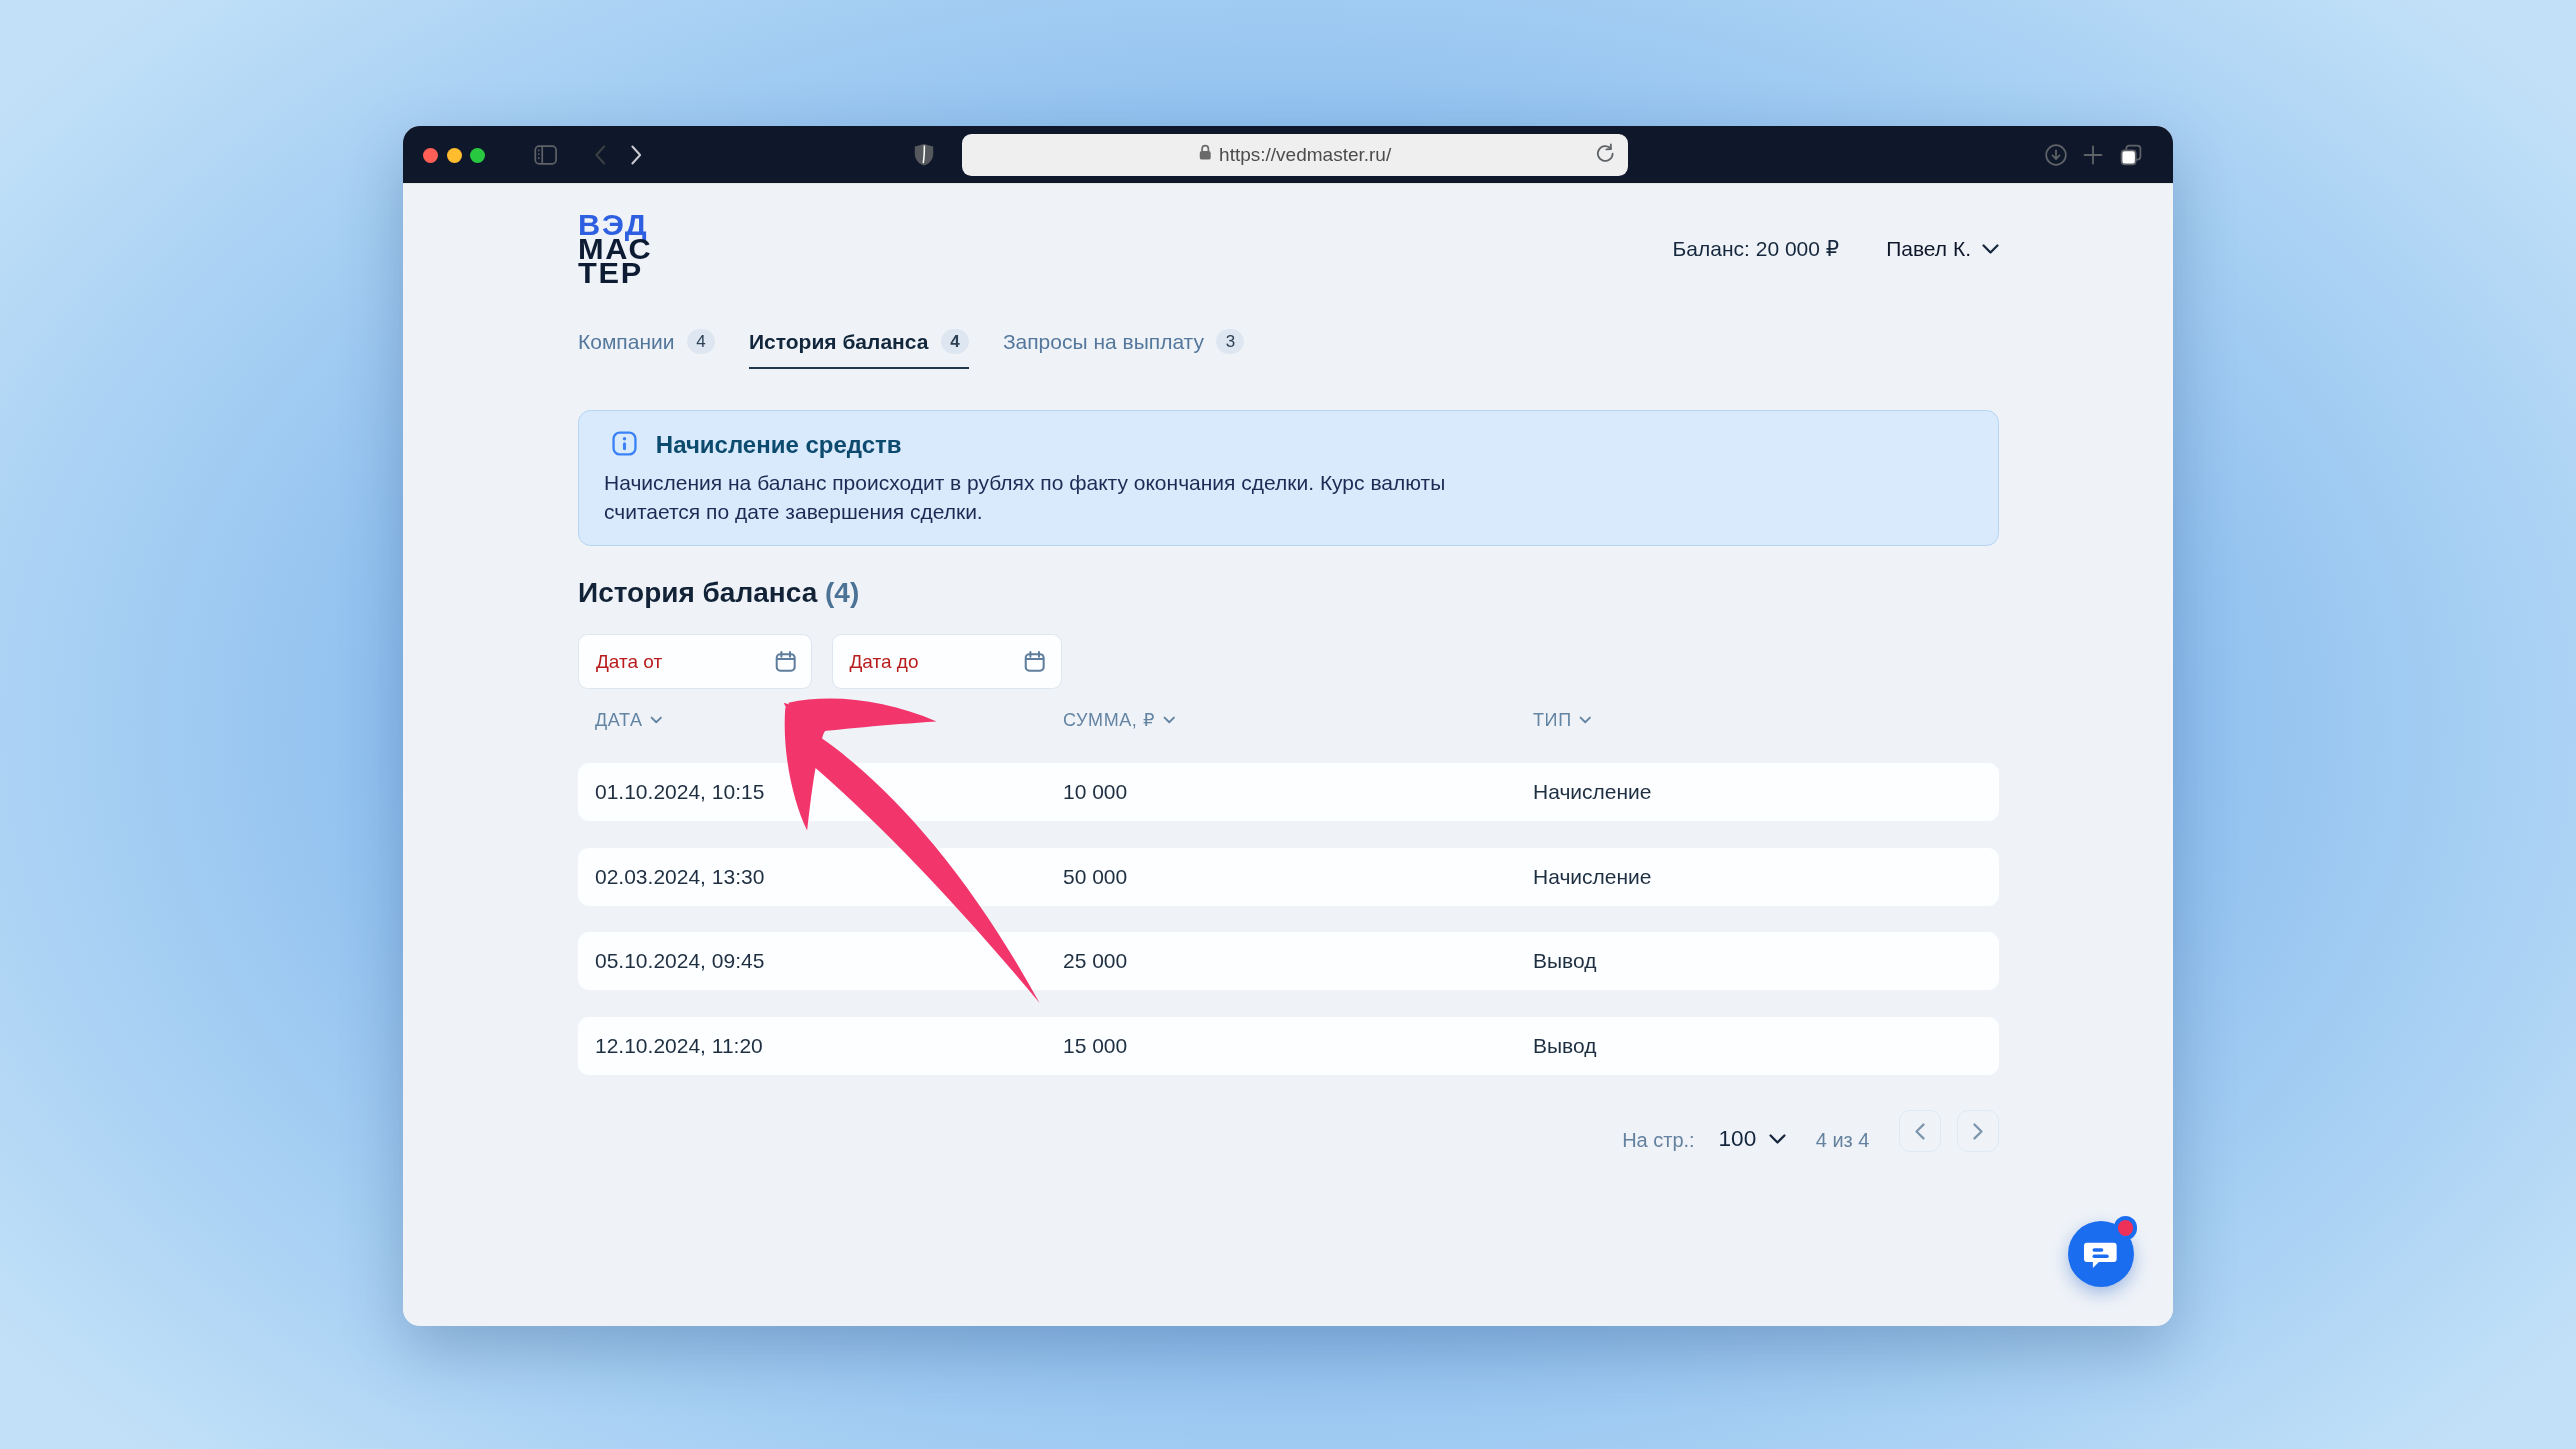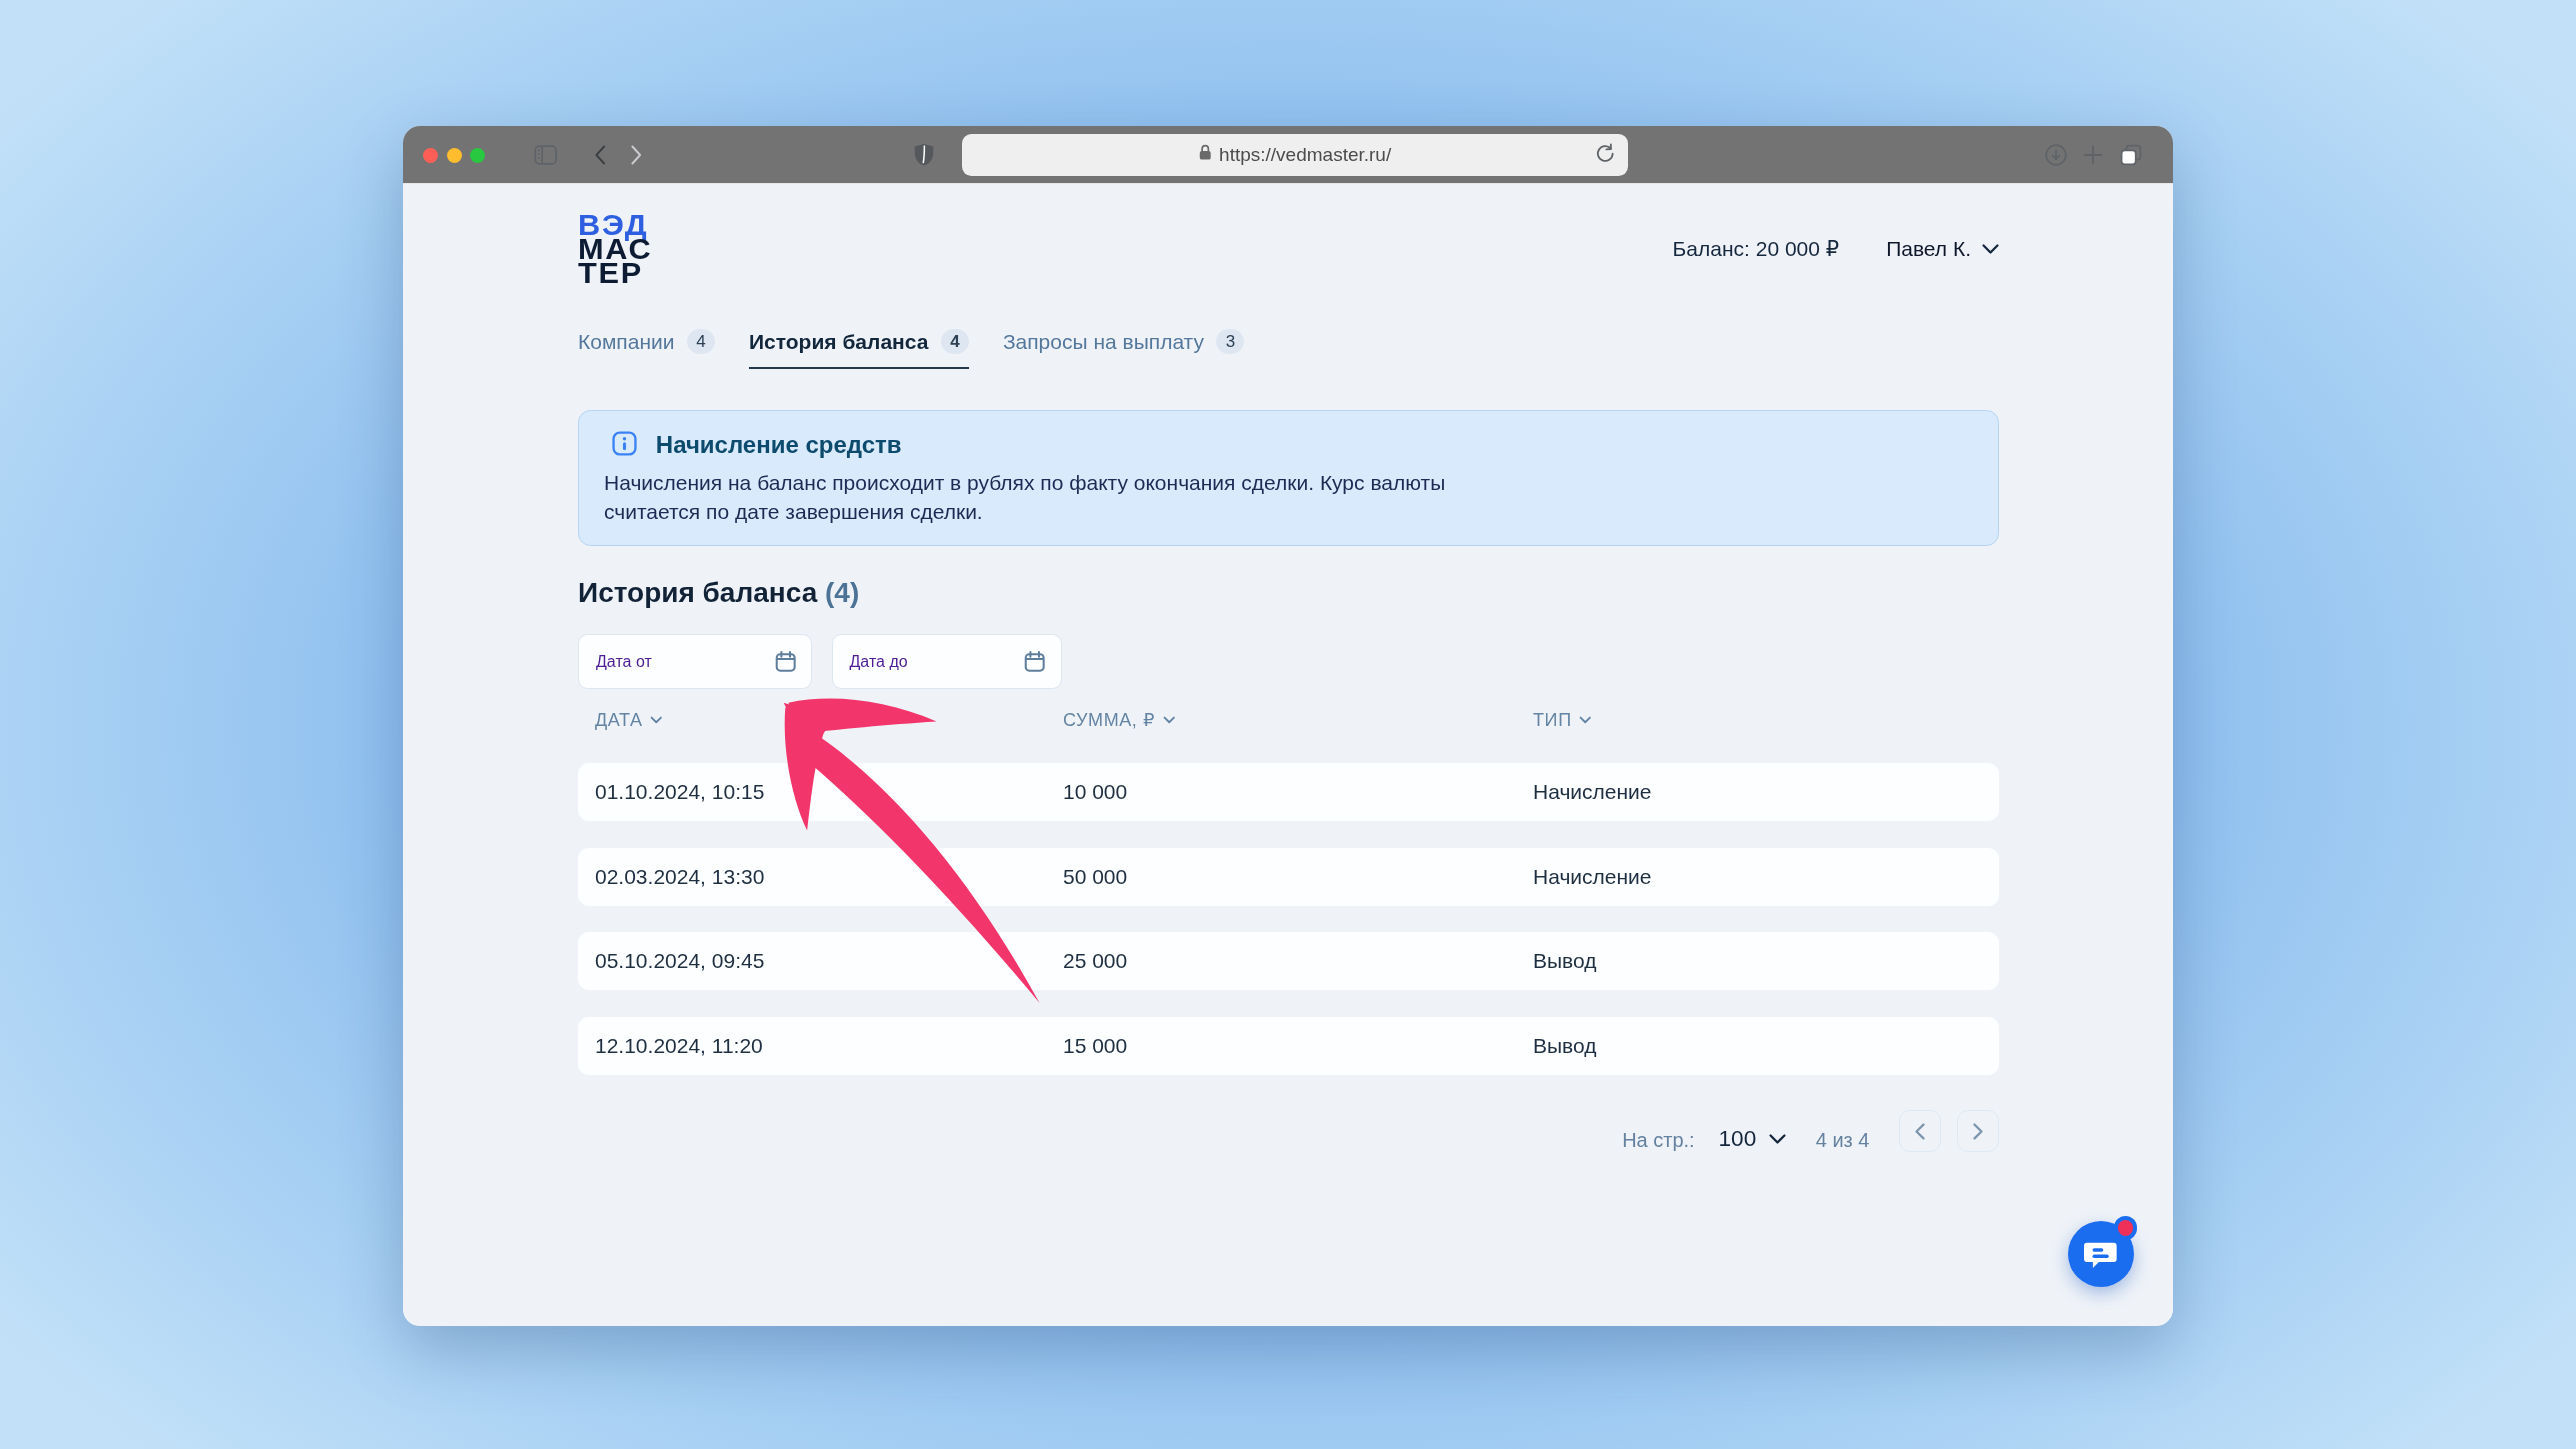--- a/index.html
+++ b/index.html
@@ -11,21 +11,21 @@
     color:#17293f;
   }
   .window {
     position:absolute; left:403px; top:126px; width:1770px; height:1200px;
     border-radius:17px; background:#eff3f8;
     box-shadow:0 23.4px 62px rgba(30,60,110,.28);
     overflow:hidden;
   }
   
   .toolbar {
-    position:relative; height:58px; background:#737373;
+    position:relative; height:58px; background:#0f172a;
     border-bottom:0.8px solid #e4e7ea;
   }
   .traffic { position:absolute; left:20px; top:0; height:58px; display:flex; align-items:center; gap:8.6px; }
   .dot { width:15px; height:15px; border-radius:50%; }
   .tb-icon { position:absolute; top:0; height:58px; display:flex; align-items:center; justify-content:center; }
   .urlbar {
     position:absolute; left:559px; top:7.8px; width:666px; height:42px;
     background:#efefef; border-radius:9.4px;
     display:flex; align-items:center; justify-content:center; gap:7.8px;
     color:#4c4c4c; font-size:19px;
@@ -54,21 +54,21 @@
   .banner-head { display:flex; align-items:center; gap:19px; padding-left:7.8px; }
   .banner-title { font-size:24px; font-weight:600; color:#0c4a6e; }
   .banner-body { margin-top:9.4px; font-size:21px; line-height:29px; color:#1e2a54; }
   
   .section-title { top:393px; font-size:28px; font-weight:700; color:#132337; }
   .section-title .count { color:#4c7396; font-weight:700; }
   
   .filters { top:450px; display:flex; gap:19.5px; }
   .date-input { width:234px; height:55px; background:#fdfeff; border:1.6px solid #dde6ef; border-radius:9.4px;
                 display:flex; align-items:center; justify-content:space-between; padding:0 14px 0 17px; cursor:text; }
-  .date-input .ph { color:#4c1d95; font-size:16px;text-align:center; }
+  .date-input .ph { color:#b91c1c; font-size:19px;text-align:center; }
   
   .thead { top:525px; width:1421px; display:grid; grid-template-columns:468px 470px 1fr; padding-left:17px; }
   .th { display:flex; align-items:center; gap:7.8px; font-size:18px; letter-spacing:0.6px;
         color:#6484a3; font-weight:500; text-transform:uppercase; cursor:pointer; }
   .rows { top:579px; width:1421px; display:flex; flex-direction:column; gap:26.5px; }
   .row { height:58px; background:#fdfeff; border-radius:11px; display:grid;
          grid-template-columns:468px 470px 1fr; align-items:center; padding-left:17px;
          font-size:21px; color:#1f2f42; }
   
   .pagination { top:926px; width:1421px; display:flex; align-items:flex-end; justify-content:flex-end; gap:30px; }

